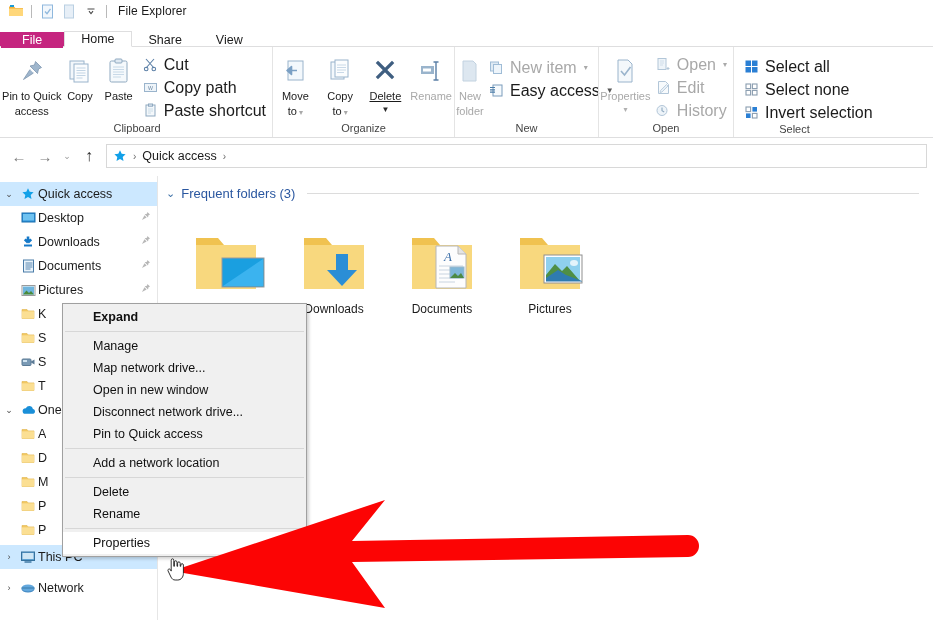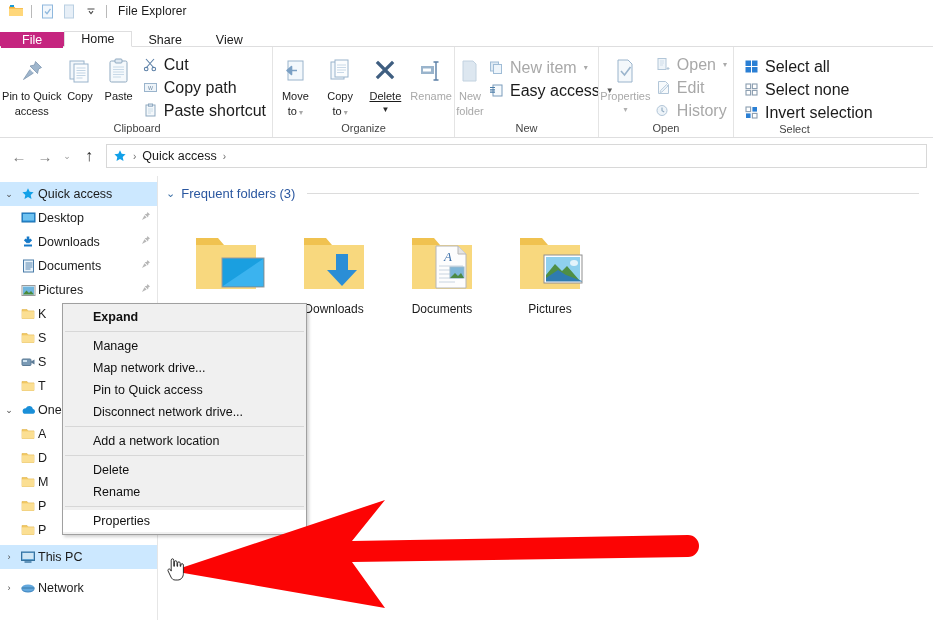--- a/index.html
+++ b/index.html
@@ -713,24 +713,27 @@
       <span>Expand</span>
     </div>
     <div class="ctxsep"></div>
     <div class="ctxitem">
       <span>Manage</span>
     </div>
     <div class="ctxitem">
       <span>Map network drive...</span>
     </div>
     <div class="ctxitem">
-      <span>Pin to Quick access</span>
+      <span>Open in new window</span>
     </div>
     <div class="ctxitem">
       <span>Disconnect network drive...</span>
+    </div>
+    <div class="ctxitem">
+      <span>Pin to Quick access</span>
     </div>
     <div class="ctxsep"></div>
     <div class="ctxitem">
       <span>Add a network location</span>
     </div>
     <div class="ctxsep"></div>
     <div class="ctxitem">
       <span>Delete</span>
     </div>
     <div class="ctxitem">

